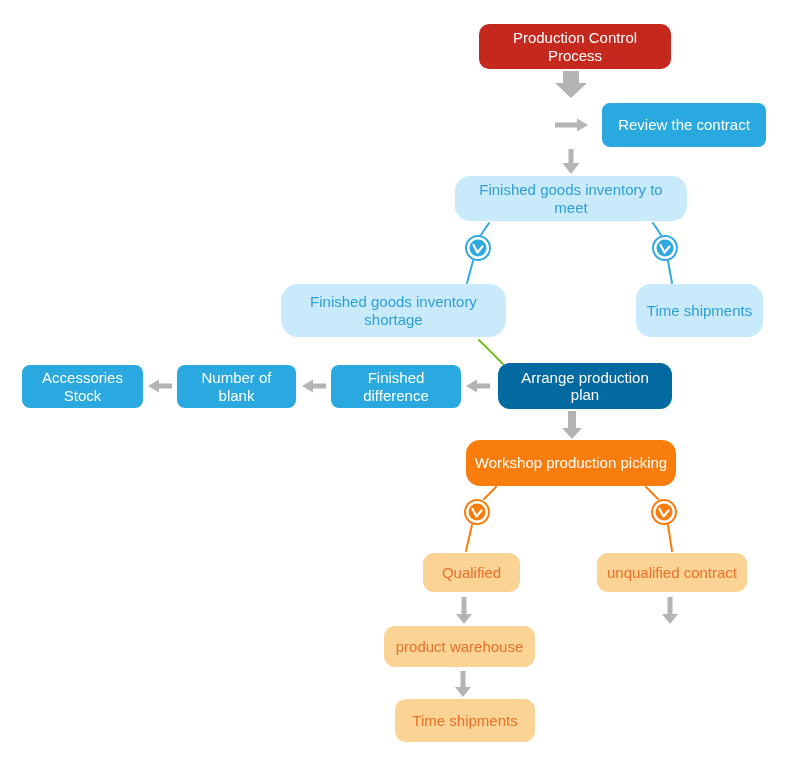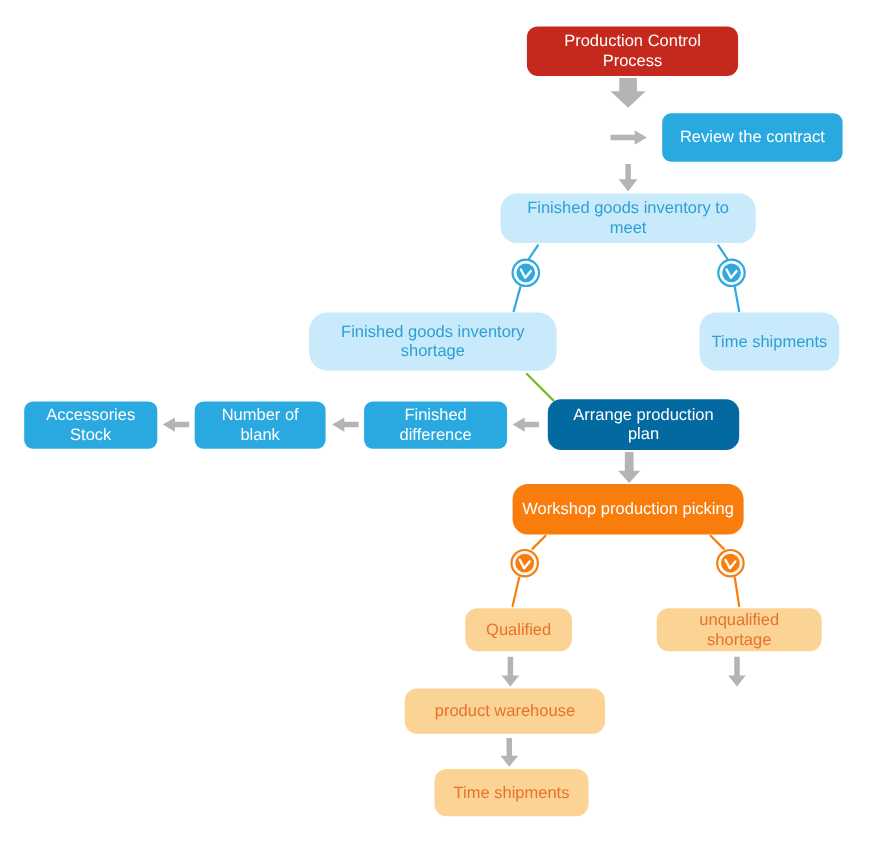--- a/index.html
+++ b/index.html
@@ -124,24 +124,24 @@
 
   <div class="node orange" style="left:466px;top:440px;width:210px;height:46px;">
     <span>Workshop production picking</span>
   </div>
 
   <div class="node lightorange" style="left:423px;top:553px;width:97px;height:39px;">
     <span>Qualified</span>
   </div>
 
   <div class="node lightorange" style="left:597px;top:553px;width:150px;height:39px;">
-    <span>unqualified shortage</span>
+    <span>unqualified contract</span>
   </div>
 
-  <div class="node lightorange" style="left:368px;top:626px;width:182px;height:41px;">
+  <div class="node lightorange" style="left:384px;top:626px;width:151px;height:41px;">
     <span>product warehouse</span>
   </div>
 
 
   <div class="node lightorange" style="left:395px;top:699px;width:140px;height:43px;">
     <span>Time shipments</span>
   </div>
 
 </div>
 

